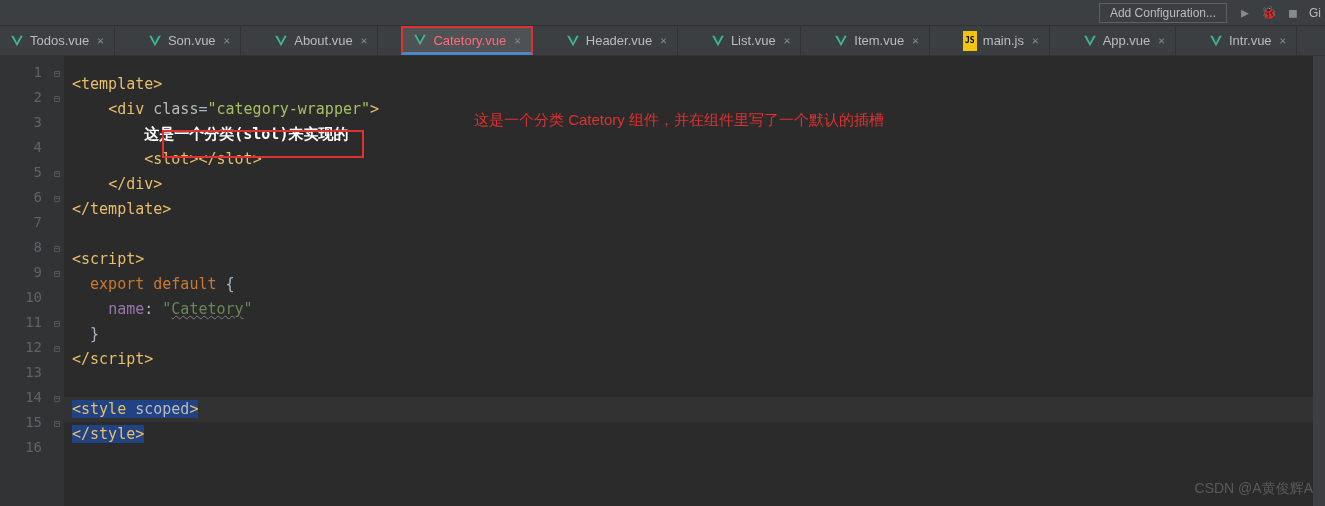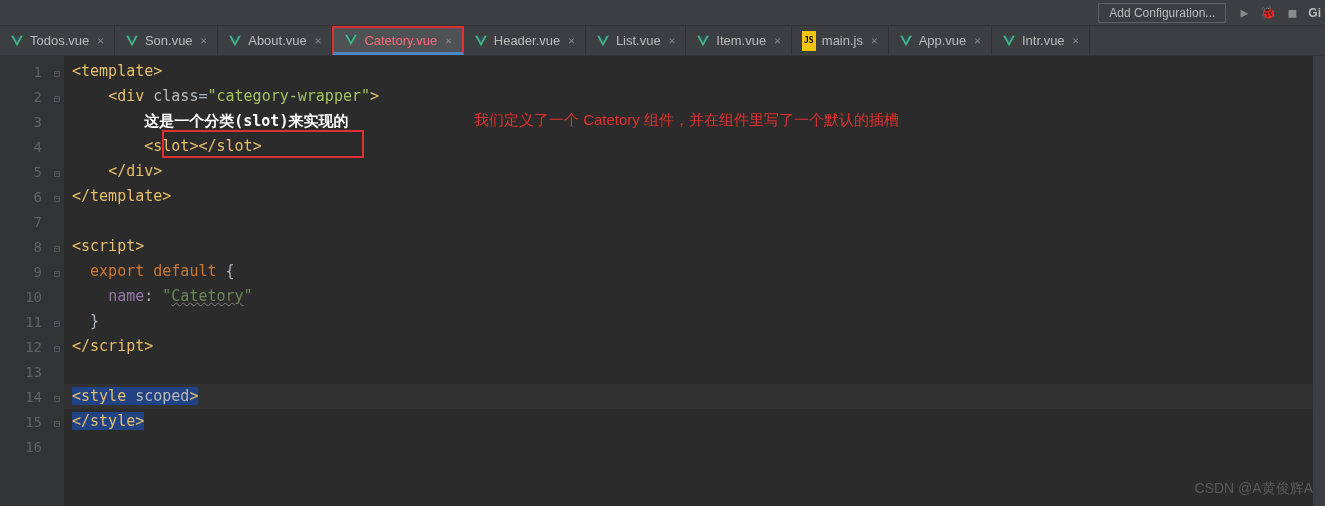--- a/index.html
+++ b/index.html
@@ -46,28 +46,28 @@
       justify-content: center;
       color: #8a8a8a;
       font-size: 13px;
       cursor: pointer;
     }
     .gi-label {
       color: #bbbbbb;
       font-size: 12px;
       margin-left: 4px;
       font-family: sans-serif;
-      font-weight: bold;
     }
     .tabs {
       display: flex;
       background: #3c3f41;
       height: 30px;
       border-bottom: 1px solid #323232;
       overflow: hidden;
+      gap: 23px;
     }
     .tab {
       display: flex;
       align-items: center;
       padding: 0 10px;
       border-right: 1px solid #323232;
       cursor: pointer;
       position: relative;
       white-space: nowrap;
     }
@@ -133,21 +133,21 @@
     .fold-icon {
       position: absolute;
       right: 4px;
       top: 50%;
       transform: translateY(-50%);
       color: #606366;
       font-size: 10px;
     }
     .code-area {
       flex: 1;
-      padding-top: 3px;
+      padding-top: 16px;
       position: relative;
       background: #2b2b2b;
     }
     .code-line {
       height: 25px;
       line-height: 25px;
       padding-left: 8px;
       white-space: pre;
       font-size: 15px;
     }
@@ -338,19 +338,19 @@
     <div class="code-line">  <span class="keyword">export </span><span class="keyword">default </span><span class="bracket">{</span></div>
     <div class="code-line">    <span class="prop">name</span><span>: </span><span class="string">"</span><span class="string-u">Catetory</span><span class="string">"</span></div>
     <div class="code-line">  <span class="bracket">}</span></div>
     <div class="code-line"><span class="tag">&lt;/</span><span class="tag">script</span><span class="tag">&gt;</span></div>
     <div class="code-line"></div>
     <div class="code-line highlighted"><span class="sel-tag">&lt;</span><span class="sel-tag">style</span><span class="sel"> </span><span class="sel-attr">scoped</span><span class="sel-tag">&gt;</span></div>
     <div class="code-line"><span class="sel-tag">&lt;/</span><span class="sel-tag">style</span><span class="sel-tag">&gt;</span></div>
     <div class="code-line"></div>
 
     <div class="red-box" style="left:98px; top:74px; width:202px; height:28px;"></div>
-    <div class="annotation" style="left:410px; top:55px;">我们定义了一个 Catetory 组件，并在组件里写了一个默认的插槽</div>
+    <div class="annotation" style="left:410px; top:55px;">这是一个分类 Catetory 组件，并在组件里写了一个默认的插槽</div>
   </div>
 </div>
 
 <div class="scrollbar-track"></div>
 
 <div class="watermark">CSDN @A黄俊辉A</div>
 
 </body></html>

